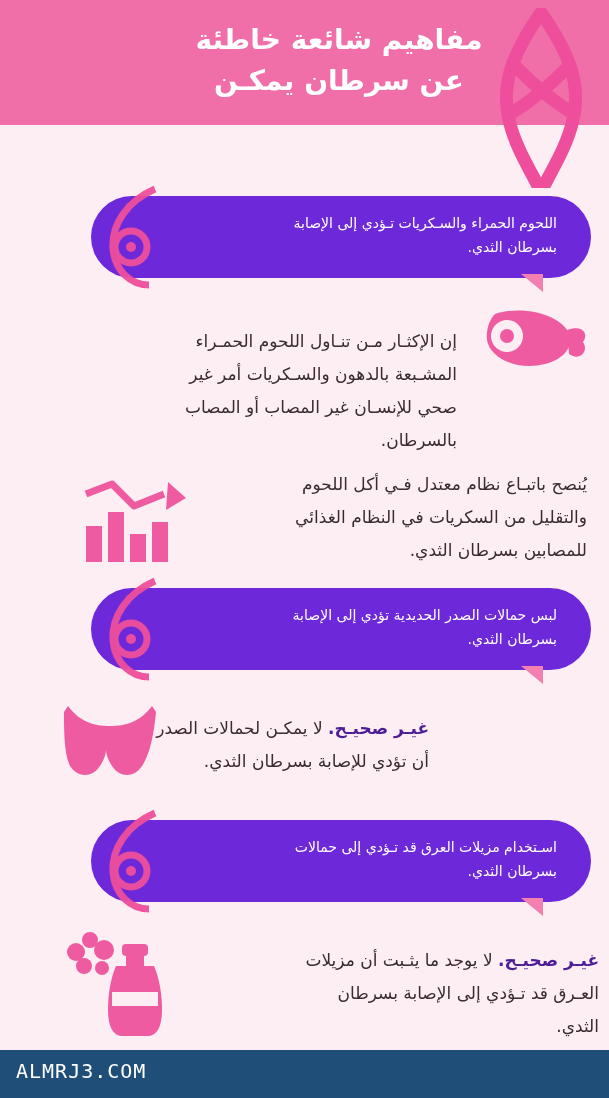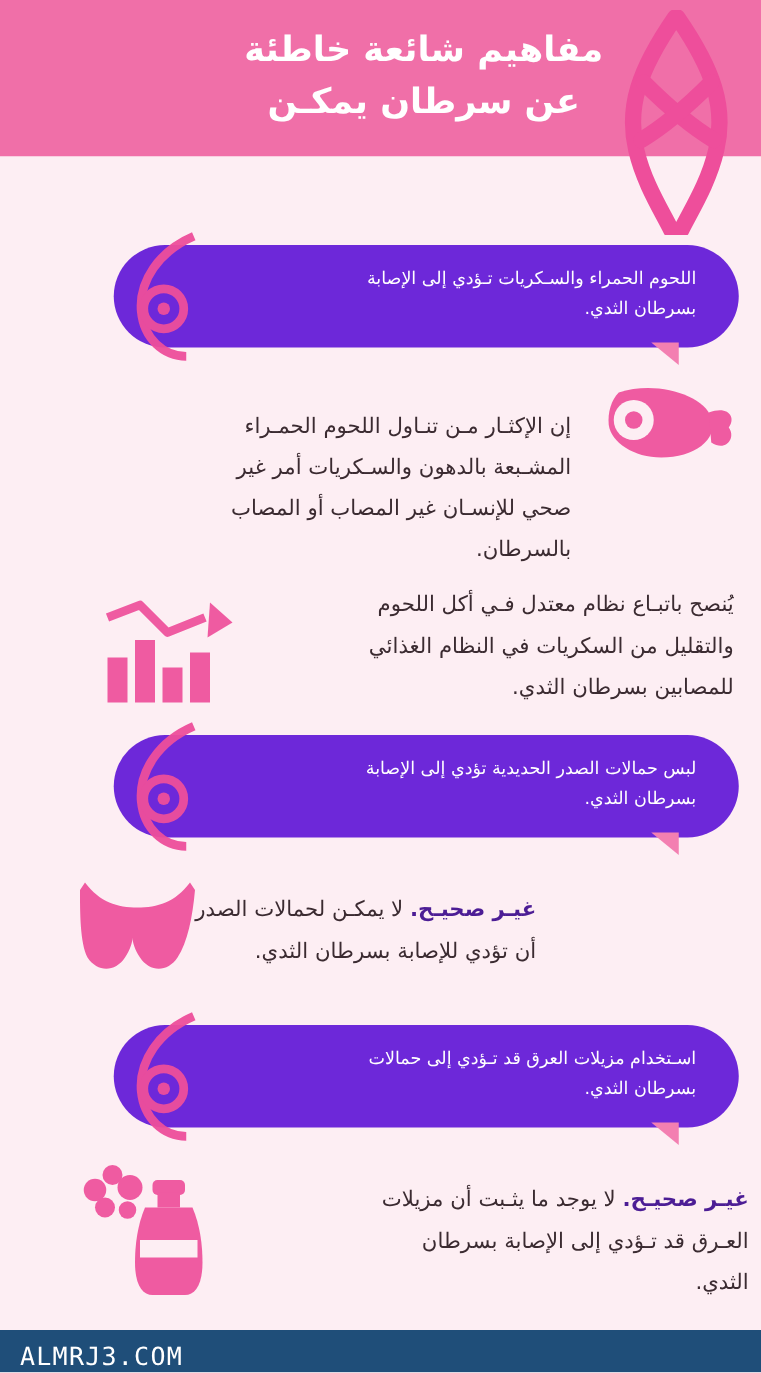--- a/index.html
+++ b/index.html
@@ -111,21 +111,21 @@
     color: #4c1d95;
     font-weight: bold;
   }
 
   
   .footer {
     position: absolute;
     left: 0;
     bottom: 0;
     width: 609px;
-    height: 34px;
+    height: 48px;
     background: #1f4e79;
   }
   .footer-text {
     position: absolute;
     left: 16px;
     top: 9px;
     color: #ffffff;
     font-size: 20px;
     letter-spacing: 1px;
     font-family: "DejaVu Sans Mono", "Liberation Mono", monospace;

